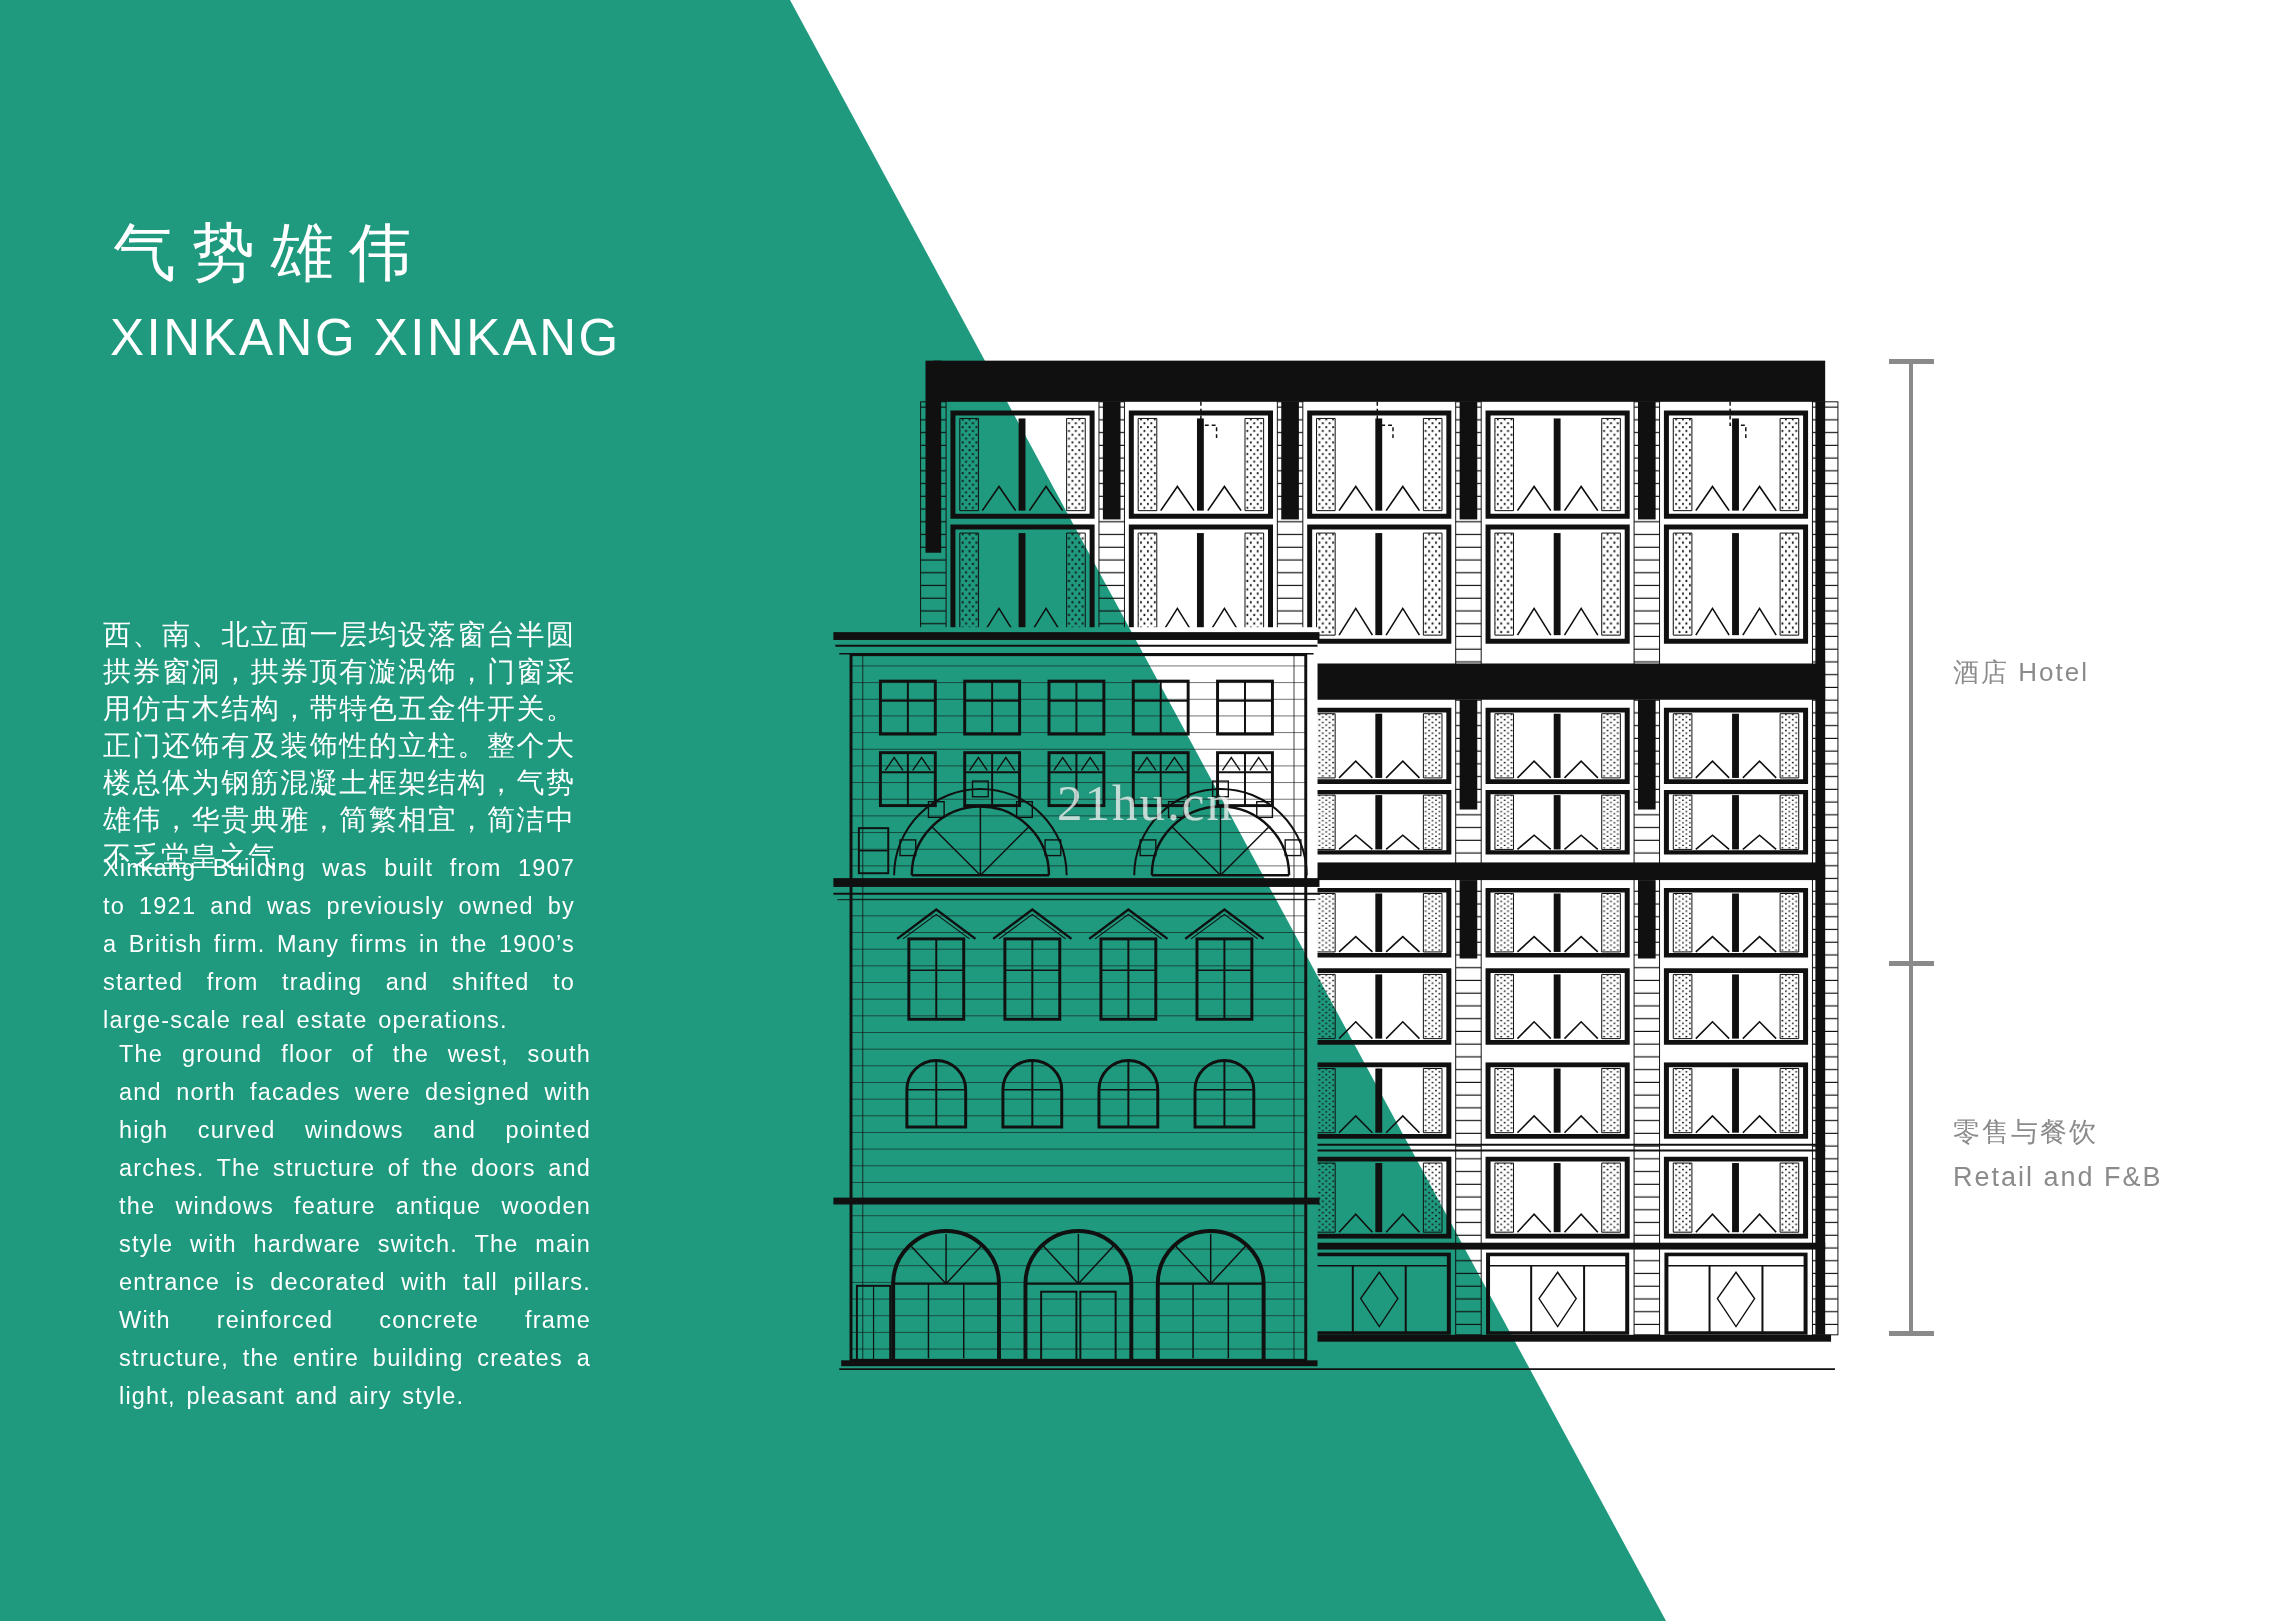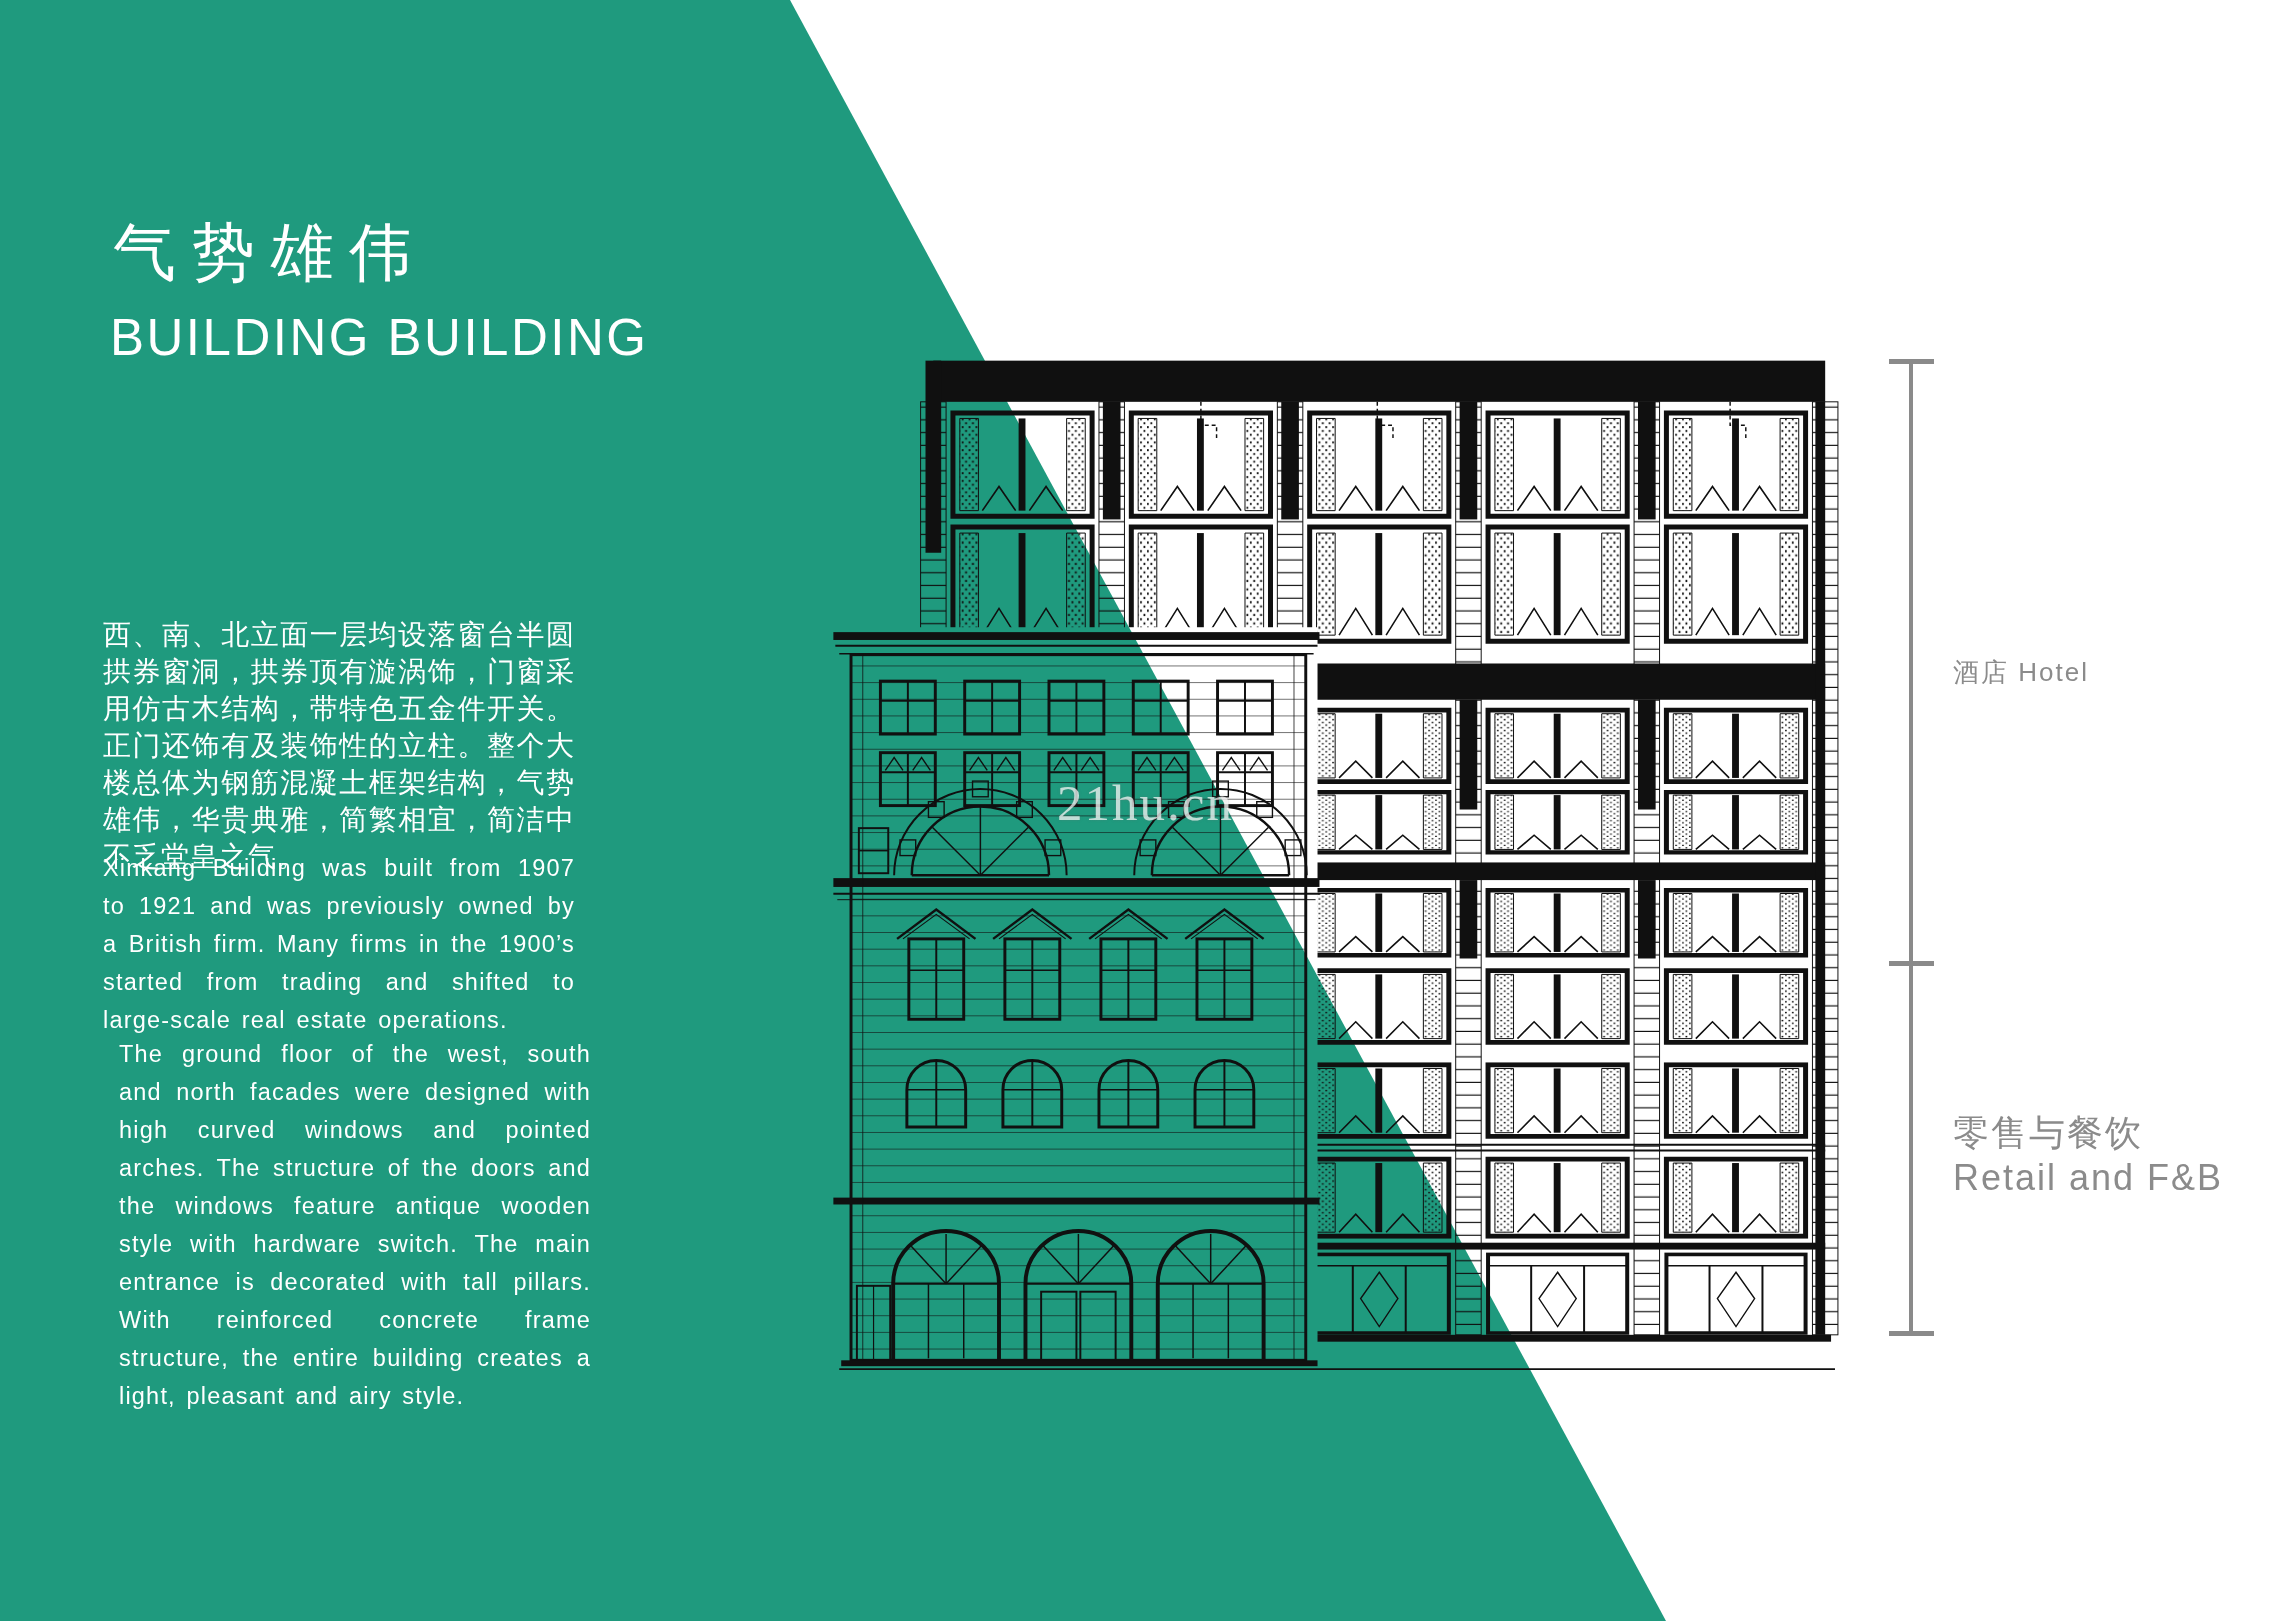--- a/index.html
+++ b/index.html
@@ -42,21 +42,21 @@
     font-family:Liberation Serif, serif;
   }
   
   .dim-line{position:absolute;left:1909px;top:359px;width:3.9px;height:977px;background:#8a8a8a;}
   .dim-tick{position:absolute;left:1889px;width:45px;height:4.9px;background:#8a8a8a;}
   .tick-top{top:359px;}
   .tick-mid{top:961px;}
   .tick-bot{top:1331px;}
   .label{position:absolute;color:#8b8b8b;}
   .label-hotel{left:1953px;top:655px;font-size:26px;letter-spacing:2px;}
-  .label-retail{left:1953px;top:1110px;font-size:36px;letter-spacing:2px;line-height:45px;}
+  .label-retail{left:1953px;top:1110px;font-size:27px;letter-spacing:2px;line-height:45px;}
   .label-retail span{display:block;}
 </style>
 </head>
 <body>
 
 <div class="page">
 
   <div class="green-wedge"></div>
 
   <svg class="drawing" viewBox="0 0 2339 1654" xmlns="http://www.w3.org/2000/svg">
@@ -292,21 +292,21 @@
       <line x1="1320" y1="668" x2="1320" y2="1388" stroke="#101010" stroke-width="1" opacity="0.8"></line>
 
       <rect x="858" y="1388" width="486" height="6" fill="#101010"></rect>
       <line x1="856" y1="1397" x2="1872" y2="1397" stroke="#101010" stroke-width="2"></line>
     </g>
   </svg>
 
   <div class="watermark">21hu.cn</div>
 
   <h1 class="title-zh">气势雄伟</h1>
-  <h2 class="title-en">BUILDING BUILDING</h2>
+  <h2 class="title-en">XINKANG XINKANG</h2>
 
   <p class="para zh p2">西、南、北立面一层均设落窗台半圆拱券窗洞，拱券顶有漩涡饰，门窗采用仿古木结构，带特色五金件开关。正门还饰有及装饰性的立柱。整个大楼总体为钢筋混凝土框架结构，气势雄伟，华贵典雅，简繁相宜，简洁中不乏堂皇之气。</p>
   <p class="para en p3">Xinkang Building was built from 1907 to 1921 and was previously owned by a British firm. Many firms in the 1900’s started from trading and shifted to large-scale real estate operations.</p>
   <p class="para en p4">The ground floor of the west, south and north facades were designed with high curved windows and pointed arches. The structure of the doors and the windows feature antique wooden style with hardware switch. The main entrance is decorated with tall pillars. With reinforced concrete frame structure, the entire building creates a light, pleasant and airy style.</p>
 
   <div class="dim-line"></div>
   <div class="dim-tick tick-top"></div>
   <div class="dim-tick tick-mid"></div>
   <div class="dim-tick tick-bot"></div>
 

